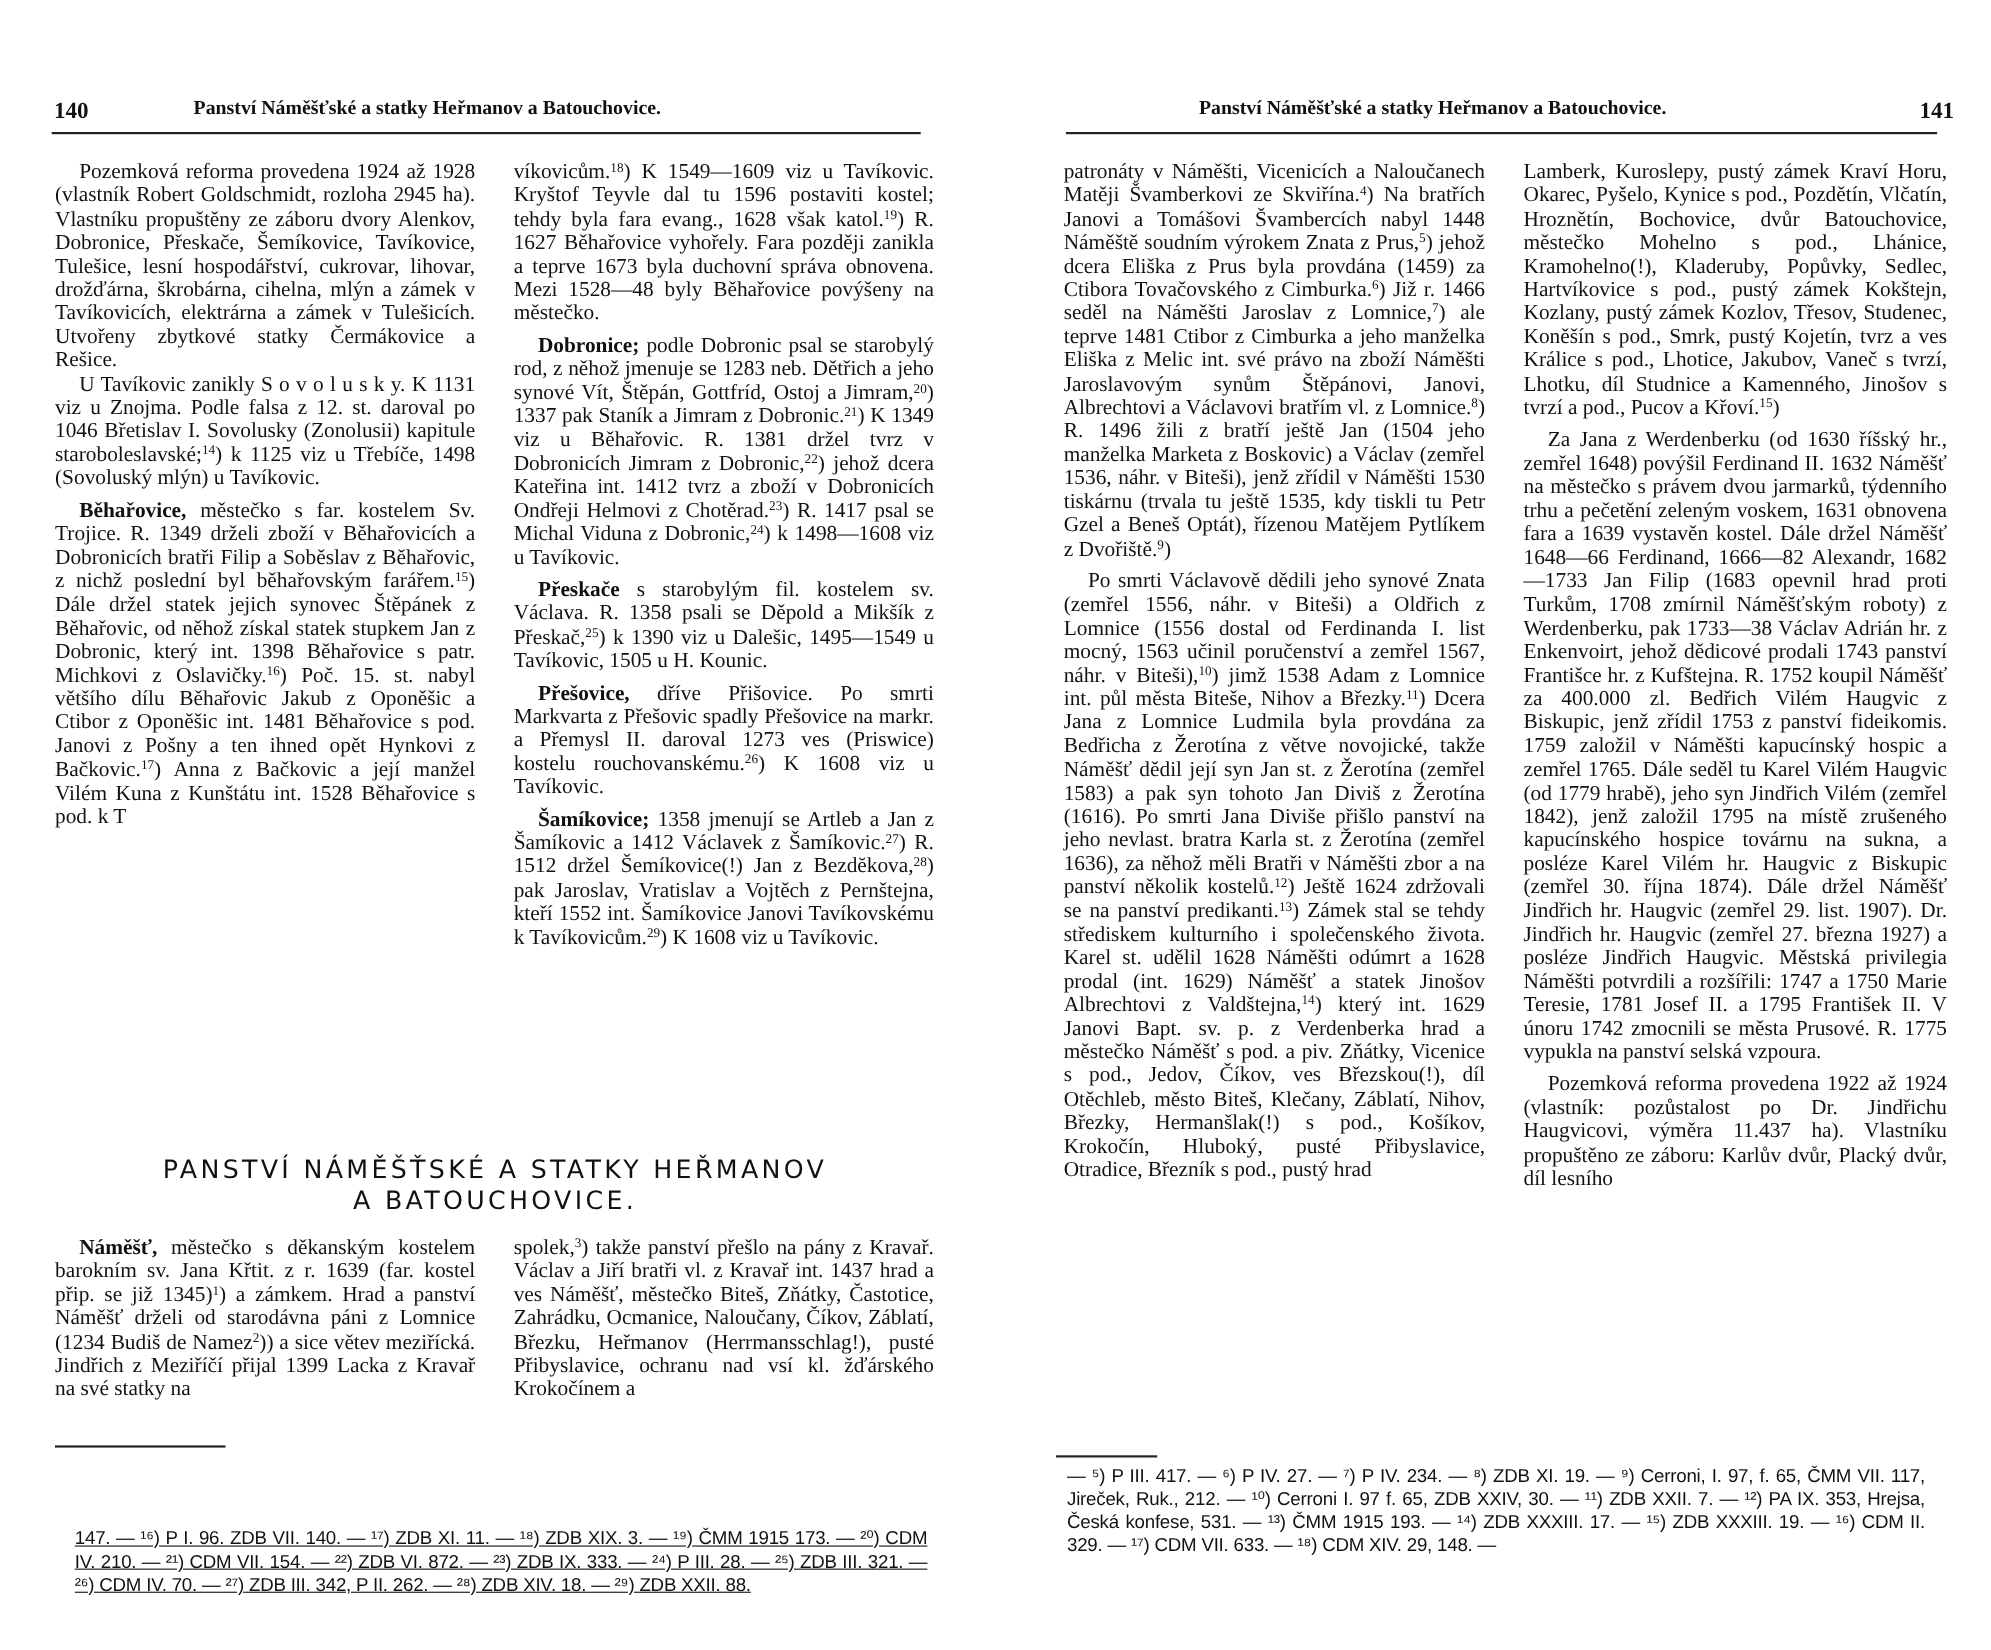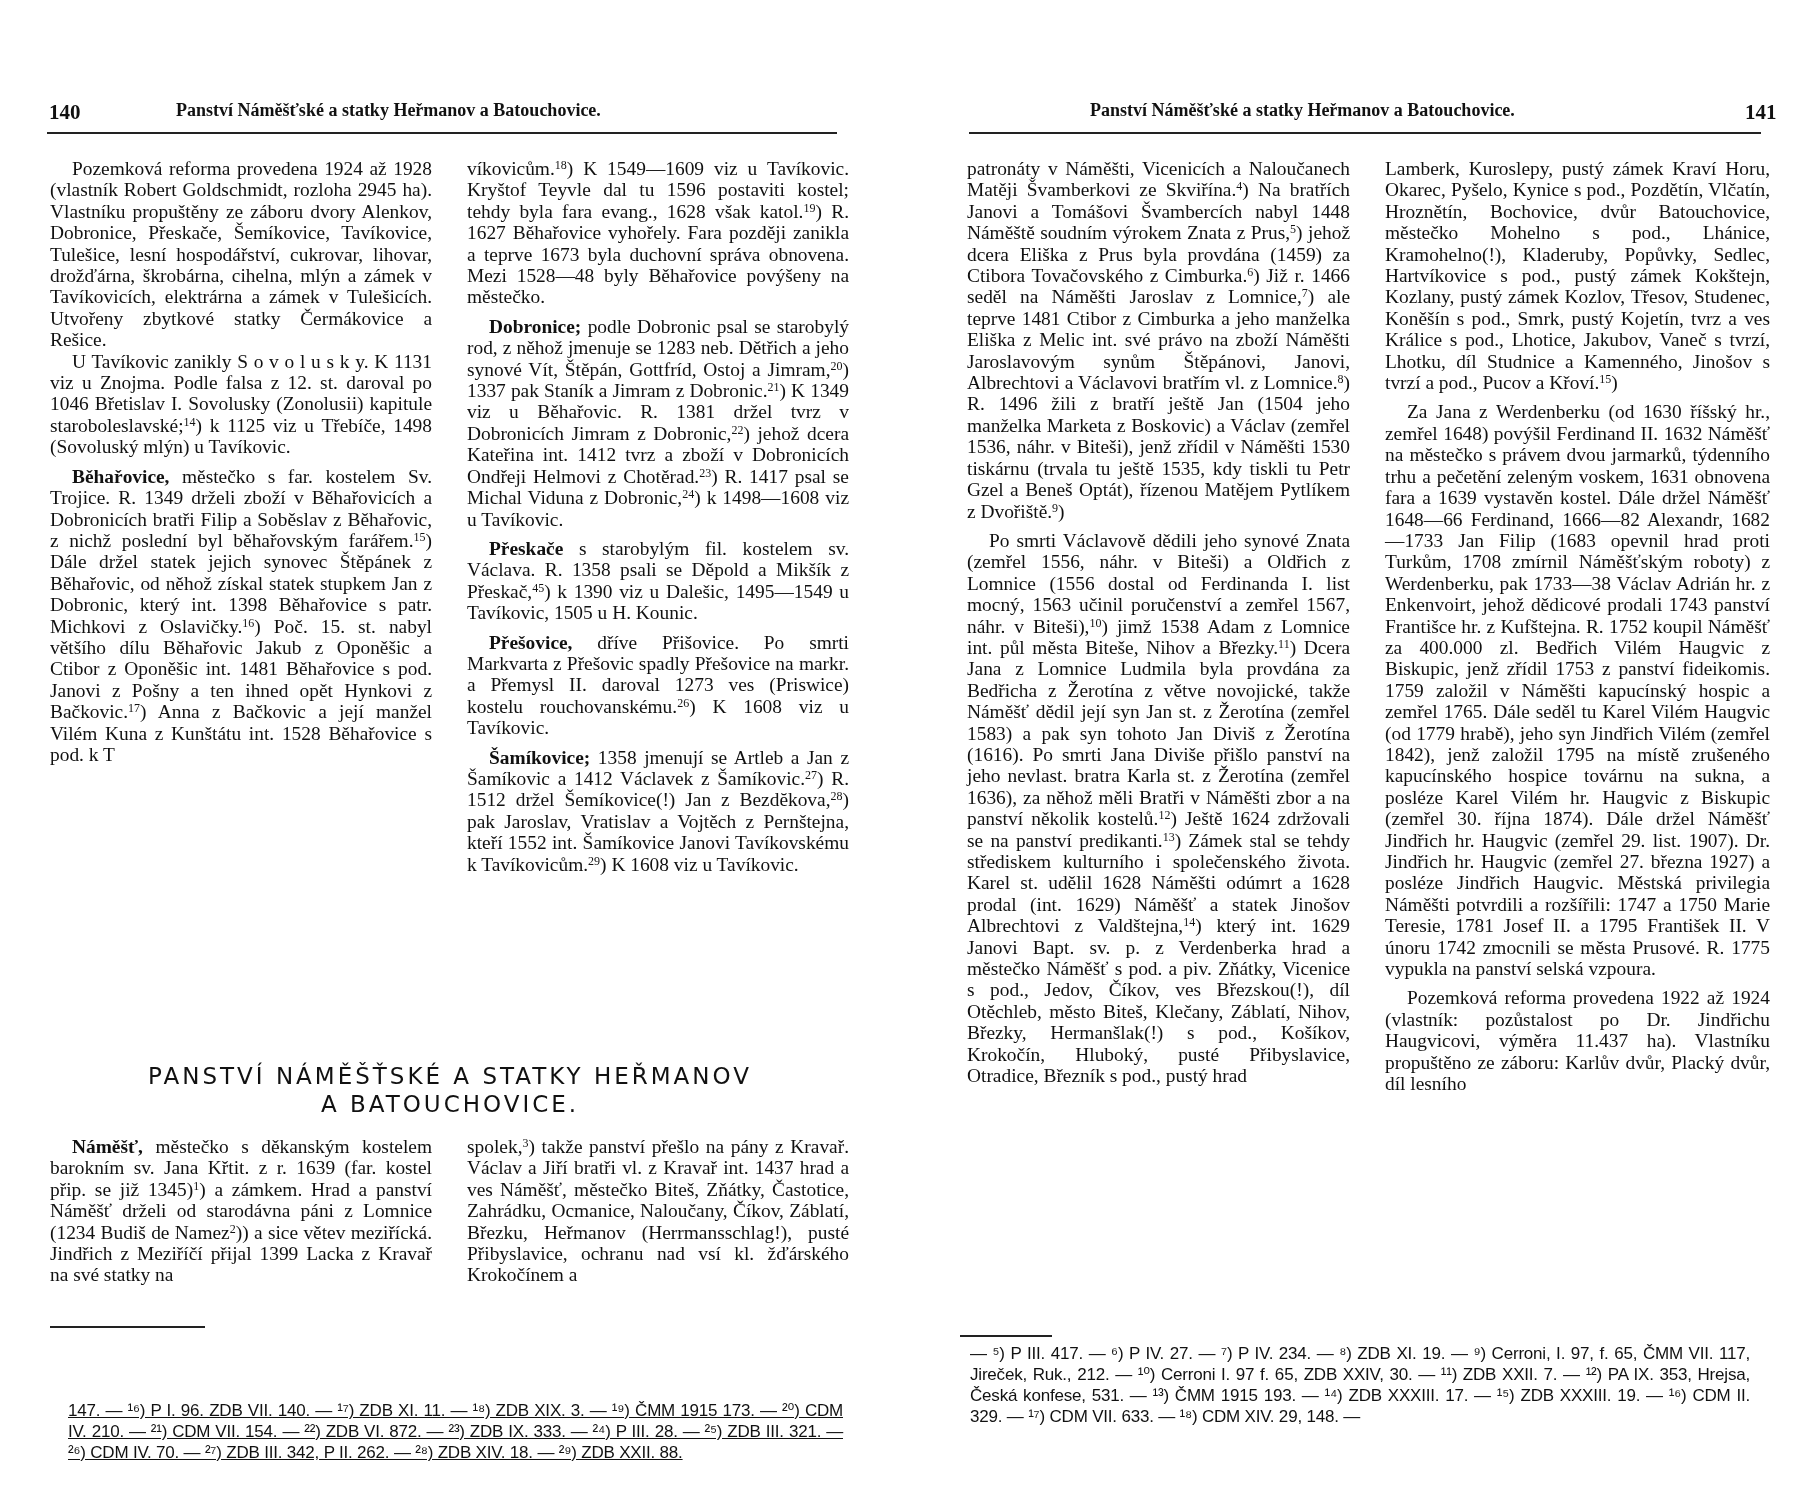--- a/index.html
+++ b/index.html
@@ -1,17 +1,17 @@
 <!DOCTYPE html>
 <html><head>
 <meta charset="utf-8">
 <style>
   html, body { margin: 0; padding: 0; background: #ffffff; }
   body { width: 1810px; height: 1500px; position: relative; overflow: hidden; color: #111; font-family: "Liberation Serif", "DejaVu Serif", serif; }
-  .page { position: absolute; top: 0; height: 1072px; margin-top: 12px; }
+  .page { position: absolute; top: 0; height: 1072px; }
   .page.left { left: 0; width: 880px; }
   .page.right { left: 955px; width: 855px; }
   .running-head { position: absolute; top: 88px; font-family: "Liberation Serif", serif; font-size: 18px; font-weight: bold; white-space: nowrap; }
   .page.left .pagenum { position: absolute; left: 49px; top: 88px; font-size: 21px; font-weight: bold; }
   .page.left .running-head { left: 176px; }
   .page.right .pagenum { position: absolute; left: 790px; top: 88px; font-size: 21px; font-weight: bold; text-align: right; }
   .page.right .running-head { left: 135px; }
   .head-rule { position: absolute; top: 120px; height: 2px; background: #222; }
   .page.left .head-rule { left: 47px; width: 790px; }
   .page.right .head-rule { left: 14px; width: 792px; }
@@ -44,21 +44,21 @@
   <div class="head-rule"></div>
 
   <div class="col c1">
       <p class="ind">Pozemková reforma provedena 1924 až 1928 (vlastník Robert Goldschmidt, rozloha 2945 ha). Vlastníku propuštěny ze záboru dvory Alenkov, Dobronice, Přeskače, Šemíkovice, Tavíkovice, Tulešice, lesní hospodářství, cukrovar, lihovar, drožďárna, škrobárna, cihelna, mlýn a zámek v Tavíkovicích, elektrárna a zámek v Tulešicích. Utvořeny zbytkové statky Čermákovice a Rešice.</p>
       <p class="ind">U Tavíkovic zanikly S o v o l u s k y. K 1131 viz u Znojma. Podle falsa z 12. st. daroval po 1046 Břetislav I. Sovolusky (Zonolusii) kapitule staroboleslavské;<sup>14</sup>) k 1125 viz u Třebíče, 1498 (Sovoluský mlýn) u Tavíkovic.</p>
       <p class="ind gap"><b>Běhařovice,</b> městečko s far. kostelem Sv. Trojice. R. 1349 drželi zboží v Běhařovicích a Dobronicích bratři Filip a Soběslav z Běhařovic, z nichž poslední byl běhařovským farářem.<sup>15</sup>) Dále držel statek jejich synovec Štěpánek z Běhařovic, od něhož získal statek stupkem Jan z Dobronic, který int. 1398 Běhařovice s patr. Michkovi z Oslavičky.<sup>16</sup>) Poč. 15. st. nabyl většího dílu Běhařovic Jakub z Oponěšic a Ctibor z Oponěšic int. 1481 Běhařovice s pod. Janovi z Pošny a ten ihned opět Hynkovi z Bačkovic.<sup>17</sup>) Anna z Bačkovic a její manžel Vilém Kuna z Kunštátu int. 1528 Běhařovice s pod. k T</p>
     </div>
   <div class="col c2">
       <p>víkovicům.<sup>18</sup>) K 1549—1609 viz u Tavíkovic. Kryštof Teyvle dal tu 1596 postaviti kostel; tehdy byla fara evang., 1628 však katol.<sup>19</sup>) R. 1627 Běhařovice vyhořely. Fara později zanikla a teprve 1673 byla duchovní správa obnovena. Mezi 1528—48 byly Běhařovice povýšeny na městečko.</p>
       <p class="ind gap"><b>Dobronice;</b> podle Dobronic psal se starobylý rod, z něhož jmenuje se 1283 neb. Dětřich a jeho synové Vít, Štěpán, Gottfríd, Ostoj a Jimram,<sup>20</sup>) 1337 pak Staník a Jimram z Dobronic.<sup>21</sup>) K 1349 viz u Běhařovic. R. 1381 držel tvrz v Dobronicích Jimram z Dobronic,<sup>22</sup>) jehož dcera Kateřina int. 1412 tvrz a zboží v Dobronicích Ondřeji Helmovi z Chotěrad.<sup>23</sup>) R. 1417 psal se Michal Viduna z Dobronic,<sup>24</sup>) k 1498—1608 viz u Tavíkovic.</p>
-      <p class="ind gap"><b>Přeskače</b> s starobylým fil. kostelem sv. Václava. R. 1358 psali se Děpold a Mikšík z Přeskač,<sup>45</sup>) k 1390 viz u Dalešic, 1495—1549 u Tavíkovic, 1505 u H. Kounic.</p>
+      <p class="ind gap"><b>Přeskače</b> s starobylým fil. kostelem sv. Václava. R. 1358 psali se Děpold a Mikšík z Přeskač,<sup>25</sup>) k 1390 viz u Dalešic, 1495—1549 u Tavíkovic, 1505 u H. Kounic.</p>
       <p class="ind gap"><b>Přešovice,</b> dříve Přišovice. Po smrti Markvarta z Přešovic spadly Přešovice na markr. a Přemysl II. daroval 1273 ves (Priswice) kostelu rouchovanskému.<sup>26</sup>) K 1608 viz u Tavíkovic.</p>
       <p class="ind gap"><b>Šamíkovice;</b> 1358 jmenují se Artleb a Jan z Šamíkovic a 1412 Václavek z Šamíkovic.<sup>27</sup>) R. 1512 držel Šemíkovice(!) Jan z Bezdĕkova,<sup>28</sup>) pak Jaroslav, Vratislav a Vojtěch z Pernštejna, kteří 1552 int. Šamíkovice Janovi Tavíkovskému k Tavíkovicům.<sup>29</sup>) K 1608 viz u Tavíkovic.</p>
     </div>
 
   <div class="section-title">
     <div>PANSTVÍ NÁMĚŠŤSKÉ A STATKY HEŘMANOV</div>
     <div>A BATOUCHOVICE.</div>
   </div>
 
   <div class="col c3">

